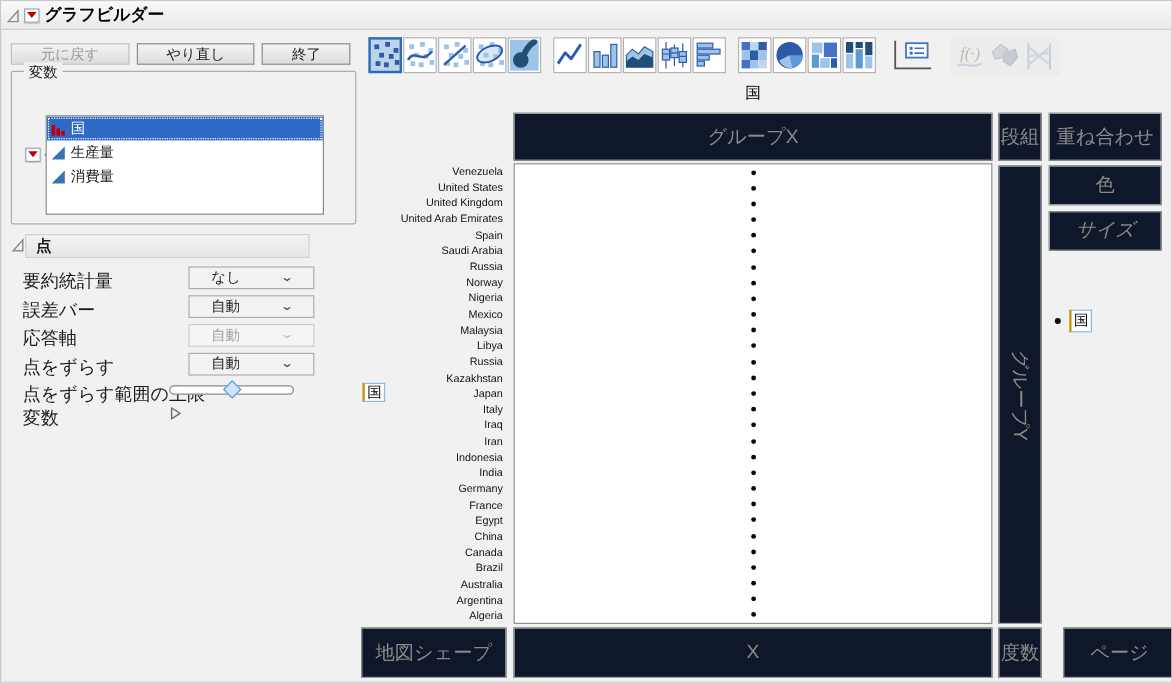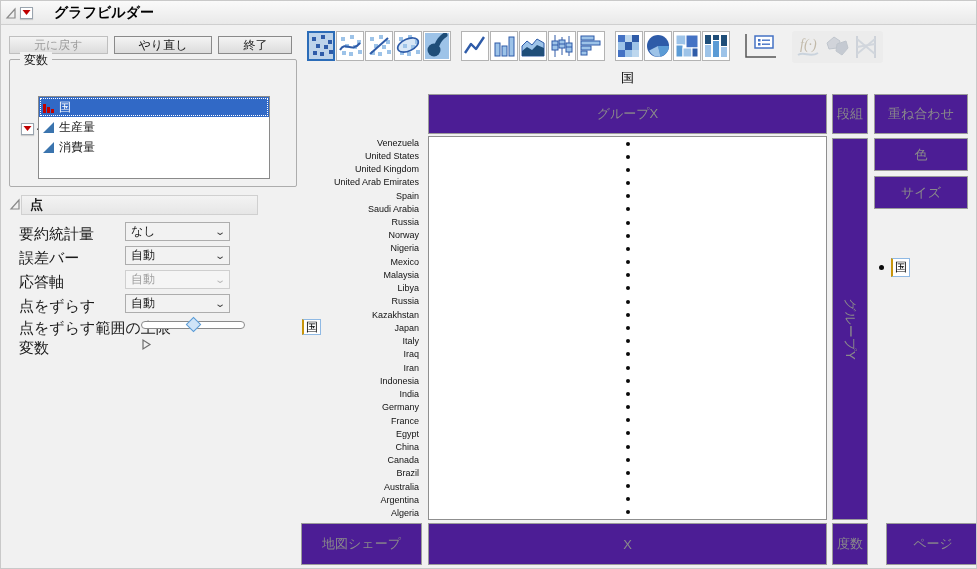--- a/index.html
+++ b/index.html
@@ -11,21 +11,21 @@
   }
   
   .titlebar { position:absolute; left:0; top:0; width:977px; height:24px;
     background:linear-gradient(#fafafa,#e9e9e9); border-bottom:1px solid #cfcfcf;
     display:flex; align-items:center; }
   .disc-tri { width:12px; height:12px; margin-left:4px; }
   .red-menu { width:13px; height:12px; background:#fff; border:1px solid #9aa4ae;
     display:inline-flex; align-items:center; justify-content:center; margin-left:3px;
     box-shadow:0 1px 1px rgba(0,0,0,.15); }
   .red-menu svg { display:block; }
-  .win-title { font-size:14px; font-weight:bold; margin-left:21px; color:#000; }
+  .win-title { font-size:14px; font-weight:bold; margin-left:4px; color:#000; }
   
   .btnrow { position:absolute; left:8px; top:35px; display:flex; gap:6px; }
   .pbtn { min-width:60px; height:18px; background:linear-gradient(#f4f4f4,#dcdcdc);
     border:1px solid #8a8a8a; font-size:12px; color:#1a1a1a; text-align:center;
     line-height:16px; padding:0 24px; cursor:default; }
   .pbtn.disabled { color:#9c9c9c; border-color:#bfbfbf; }
   
   .toolbar { position:absolute; left:306px; top:30px; display:flex; align-items:flex-start; }
   .tb-group { display:flex; margin-right:9px; }
   .tb-group.disabled-strip { background:#ececec; border-radius:3px; padding:1px 2px; }
@@ -44,35 +44,35 @@
   .listbox { position:absolute; left:28px; top:36px; width:232px; height:83px;
     background:#fff; border:1px solid #8a8a8a; overflow:hidden; }
   .lrow { height:20px; display:flex; align-items:center; padding-left:3px; gap:4px; font-size:12px; }
   .lrow.sel { background:#3169c6; color:#fff; outline:1px dotted #fff; outline-offset:-2px; }
   
   .sec-tri { position:absolute; left:8px; top:197px; }
   .sec-bar { position:absolute; left:20px; top:194px; width:237px; height:20px;
     background:linear-gradient(#f3f3f3,#e6e6e6); border:1px solid #d0d0d0;
     display:flex; align-items:center; padding-left:8px; font-weight:bold; font-size:13px; }
   .prop-label { position:absolute; left:18px; font-size:15px; color:#1a1a1a; }
-  .dropdown { position:absolute; left:124px; width:105px; height:19px; background:#f2f2f2;
+  .dropdown { position:absolute; left:156px; width:105px; height:19px; background:#f2f2f2;
     border:1px solid #adadad; display:flex; align-items:center; justify-content:space-between;
-    padding:0 5px; font-size:12px; cursor:default; }
+    padding:0 18px; font-size:12px; cursor:default; }
   .dropdown .chev { color:#444; font-size:10px; line-height:1; transform:scaleX(1.4); }
   .dropdown.off { color:#a0a0a0; border-color:#cfcfcf; background:#f5f5f5; }
   .dropdown.off .chev { color:#b9b9b9; }
   .slider-track { position:absolute; left:140px; width:104px; height:8px;
     border:1px solid #8a8a8a; border-radius:5px; background:#fff; }
   .slider-thumb { position:absolute; width:11px; height:11px; background:#cfe4f7;
     border:1px solid #5b9bd5; transform:rotate(45deg); top:-3px; }
   .disc-right { position:absolute; left:140px; }
   
-  .zone { position:absolute; background:#4c1d95; border:1px solid #9b9b9b;
+  .zone { position:absolute; background:#0f172a; border:1px solid #9b9b9b;
     display:flex; align-items:center; justify-content:center;
-    color:#8a8a8a; font-size:13px; }
+    color:#8a8a8a; font-size:16px; }
   .graph-title { position:absolute; left:427px; top:68px; width:399px; text-align:center;
     font-size:13px; color:#000; }
   .plot { position:absolute; left:427px; top:135px; width:399px; height:384px;
     background:#fff; border:1px solid #8f8f8f; display:flex; flex-direction:column; }
   .prow { flex:1; display:flex; align-items:center; justify-content:center; }
   .dot { width:4px; height:4px; border-radius:50%; background:#0a0a0a; }
   .ylabels { position:absolute; left:300px; top:135px; width:122px; height:384px;
     display:flex; flex-direction:column; }
   .ylab { flex:1; display:flex; align-items:center; justify-content:flex-end;
     font-size:9px; color:#111; padding-right:4px; white-space:nowrap; }
@@ -495,21 +495,21 @@
         <span class="dot"></span>
       </div>
     </div>
 
   <div class="zone gy-zone" style="left:831px; top:137px; width:36px; height:382px;">
       <span class="gy-text">グループY</span>
     </div>
   <div class="zone" style="left:873px; top:137px; width:94px; height:33px;">
       <span>色</span>
     </div>
-  <div class="zone" style="left:873px; top:175px; width:94px; height:33px;">
+  <div class="zone" style="left:873px; top:175px; width:94px; height:33px;font-style:italic;">
       <span>サイズ</span>
     </div>
 
   <div class="legend">
     <span class="dot"></span>
     <span class="axis-chip">国</span>
   </div>
 
   <div class="zone" style="left:300px; top:522px; width:121px; height:42px;">
       <span>地図シェープ</span>

